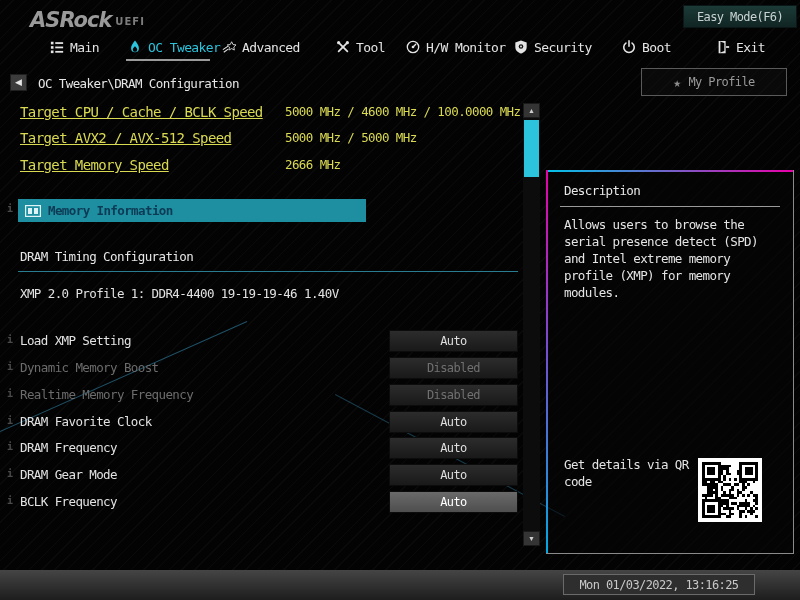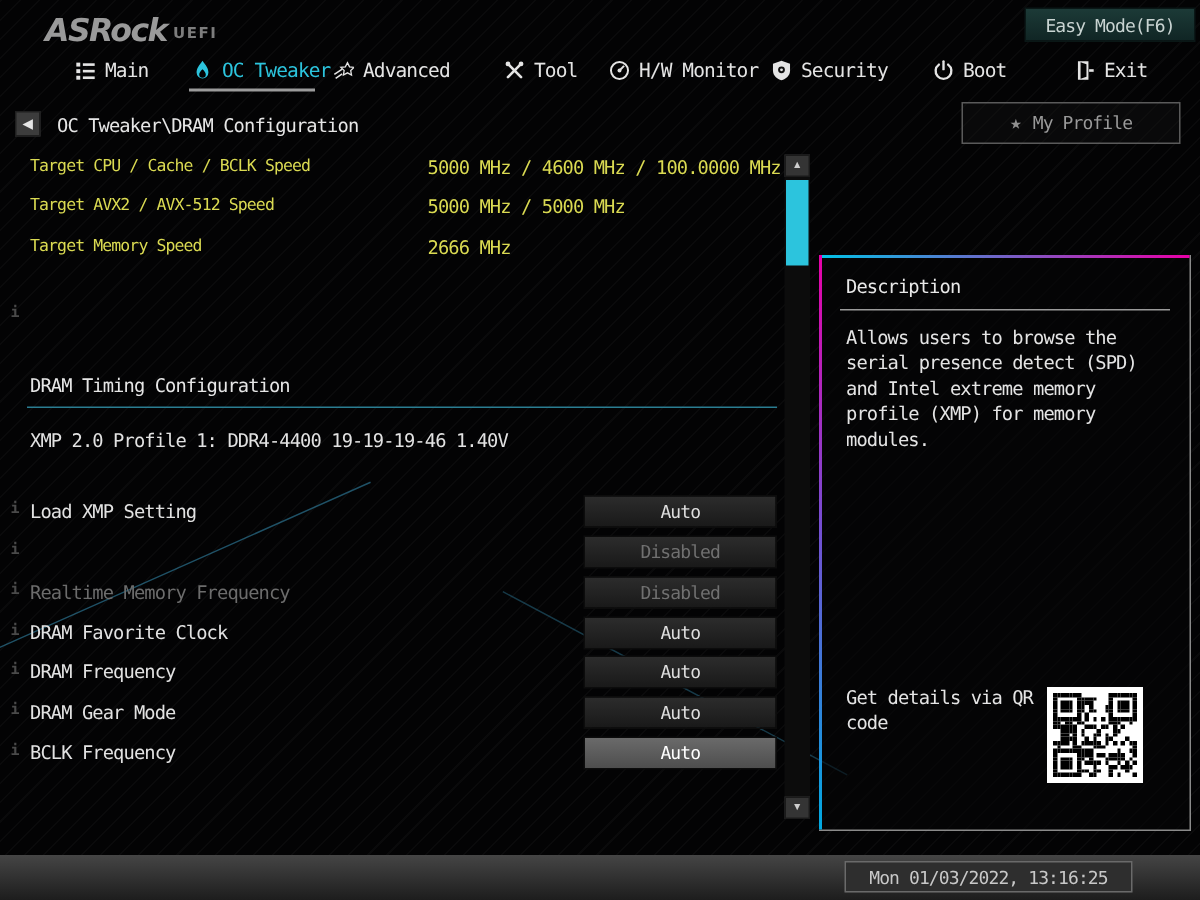--- a/index.html
+++ b/index.html
@@ -20,21 +20,21 @@
   .tab{top:36px;height:22px;display:flex;align-items:center;gap:6px;font-size:13px;color:#e4e4e4;cursor:pointer;}
   .tab svg{width:14px;height:14px;}
   .tab.active{color:var(--accent,#2cc4dd);}
   .tab-underline{left:126px;top:59px;width:84px;height:2px;background:#9b9b9b;}
   
   .back-btn{left:10px;top:74px;width:17px;height:17px;background:#3c3c3c;border:1px solid #1f1f1f;color:#e6e6e6;font-size:9px;line-height:15px;text-align:center;cursor:pointer;padding:0;}
   .crumb{left:38px;top:76px;font-size:12.5px;color:#e6e6e6;}
   .fav-btn{left:641px;top:68px;width:146px;height:28px;background:rgba(20,20,20,0.4);border:1px solid #5a5a5a;color:#9a9a9a;font:12px "DejaVu Sans Mono",monospace;letter-spacing:-0.6px;cursor:pointer;display:flex;align-items:center;justify-content:center;gap:8px;}
   .fav-btn .star{color:#8f8f8f;font-size:13px;}
   
-  .info-label{left:20px;font-size:11px;color:var(--info-yellow,#dada52);}
+  .info-label{left:20px;font-size:14px;color:var(--info-yellow,#dada52);text-decoration:underline;}
   .info-value{left:285px;font-size:12.5px;color:var(--info-yellow,#dada52);}
   
   .mem-bar{left:18px;top:199px;width:348px;height:23px;background:var(--teal,#1e8fa0);display:flex;align-items:center;gap:7px;padding-left:7px;box-sizing:border-box;cursor:pointer;}
   .mem-bar .mem-label{font-size:12.5px;color:#0d3a55;font-weight:bold;}
   .imark{color:#4a4a4a;font-size:10px;font-weight:bold;}
   .imark.bar-mark{left:7px;top:203px;}
   
   .sec-title{left:20px;top:249px;font-size:12.5px;color:#e6e6e6;}
   .sec-line{left:18px;top:271px;width:500px;height:1px;background:#2a7d91;}
   .sec-sub{left:20px;top:286px;font-size:12.5px;color:#e2e2e2;}
@@ -165,32 +165,41 @@
   <div class="abs info-value" style="top:104px">5000 MHz / 4600 MHz / 100.0000 MHz</div>
   <div class="abs info-label" style="top:130px">Target AVX2 / AVX-512 Speed</div>
   <div class="abs info-value" style="top:130px">5000 MHz / 5000 MHz</div>
   <div class="abs info-label" style="top:157px">Target Memory Speed</div>
   <div class="abs info-value" style="top:157px">2666 MHz</div>
 
   <div class="abs decor1"></div>
   <div class="abs decor2"></div>
 
   <span class="abs imark bar-mark">i</span>
+  <div class="abs mem-bar">
+    <svg width="16" height="12" viewBox="0 0 16 12">
+        <rect x="0.5" y="0.5" width="15" height="11" fill="none" stroke="#dff3f6" stroke-width="1.4"></rect>
+        <rect x="3" y="3" width="4" height="6" fill="#dff3f6"></rect>
+        <rect x="9" y="3" width="4" height="6" fill="#dff3f6"></rect>
+      </svg>
+    <span class="mem-label">Memory Information</span>
+  </div>
 
   <div class="abs sec-title">DRAM Timing Configuration</div>
   <div class="abs sec-line"></div>
   <div class="abs sec-sub">XMP 2.0 Profile 1: DDR4-4400 19-19-19-46 1.40V</div>
 
   <div class="abs setting-row" style="top:330px">
     <span class="imark">i</span>
     <span class="slabel">Load XMP Setting</span>
     <button class="sval">Auto</button>
   </div>
   <div class="abs setting-row dim" style="top:357px">
     <span class="imark">i</span>
+    <span class="slabel">Dynamic Memory Boost</span>
     <button class="sval">Disabled</button>
   </div>
   <div class="abs setting-row dim" style="top:384px">
     <span class="imark">i</span>
     <span class="slabel">Realtime Memory Frequency</span>
     <button class="sval">Disabled</button>
   </div>
   <div class="abs setting-row" style="top:411px">
     <span class="imark">i</span>
     <span class="slabel">DRAM Favorite Clock</span>

